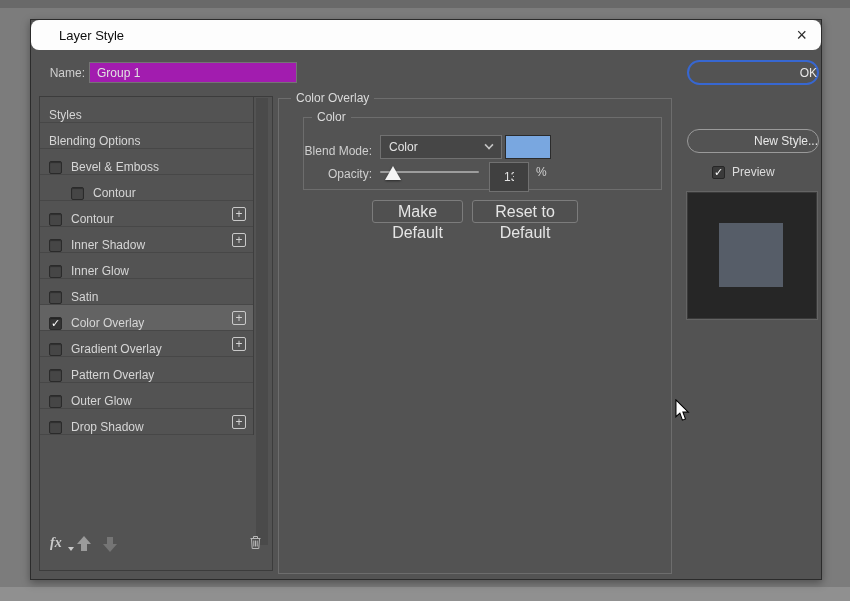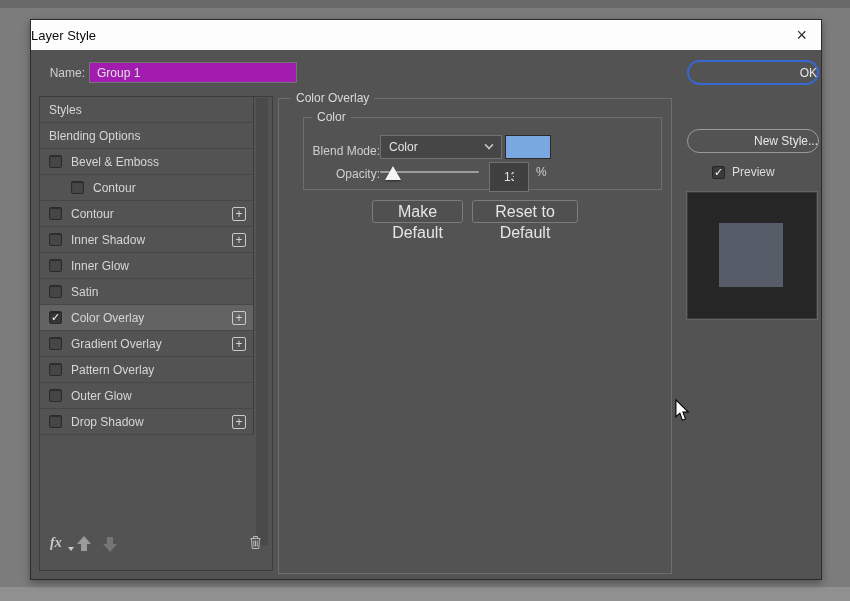--- a/index.html
+++ b/index.html
@@ -10,21 +10,21 @@
   }
   .top-strip { position:absolute; left:0; top:0; width:850px; height:8px; background:#696969; }
   .bottom-strip { position:absolute; left:0; top:587px; width:850px; height:14px; background:#909090; }
 
   .dialog {
     position:absolute; left:30px; top:19px; width:792px; height:561px;
     background:#535353; border:1px solid #2b2b2b; box-shadow:0 3px 8px rgba(0,0,0,.35);
   }
   .titlebar {
     position:absolute; left:0; top:0; width:100%; height:30px; background:#fdfdfd;
-    display:flex; align-items:center; padding:0 14px 0 0;
+    display:flex; align-items:center; padding:0 14px 0 28px;border-radius:8px;
   }
   .titlebar .title { font-size:13px; color:#0d0d0d; flex:1; }
   .close-x { font-size:18px; color:#2e2e2e; line-height:18px; cursor:default; font-weight:400; }
 
   .label { color:#cfcfcf; font-size:12px; }
 
   
   .name-label { position:absolute; left:18px; top:43px; width:36px; height:20px; line-height:20px; text-align:right; }
   .name-input {
     position:absolute; left:58px; top:42px; width:208px; height:21px;
@@ -33,21 +33,21 @@
   }
 
   
   .styles-panel {
     position:absolute; left:8px; top:76px; width:234px; height:475px;
     border:1px solid #3c3c3c; background:#535353;
   }
   .rows { position:absolute; left:0; top:0; width:214px; border-right:1px solid #3e3e3e; }
   .row {
     position:relative; height:26px; border-bottom:1px solid #474747;
-    display:flex; align-items:center; padding-left:9px; cursor:default;
+    display:flex; align-items:flex-end; padding-left:9px; cursor:default;
   }
   .row.selected { background:#636363; }
   .row .cb {
     width:13px; height:13px; background:#464646; border:1px solid #2a2a2a; border-radius:2px;
     margin-right:9px; flex:0 0 auto; color:#ffffff; font-size:11px; line-height:11px;
     text-align:center; box-shadow:inset 0 1px 1px rgba(0,0,0,.35);
   }
   .row .cb.checked { background:#353535; }
   .row.indent { padding-left:31px; }
   .row .lbl { color:#d6d6d6; font-size:12px; }
@@ -76,21 +76,21 @@
   
   .groupbox { position:absolute; border:1px solid #6d6d6d; }
   .groupbox > .gb-label {
     position:absolute; top:-8px; left:12px; background:#535353; padding:0 5px;
     color:#dadada; font-size:12px; white-space:nowrap;
   }
   .main-group { left:247px; top:78px; width:394px; height:476px; }
   .color-group { left:24px; top:18px; width:359px; height:73px; }
   .color-group > .gb-label { left:8px; }
 
-  .fld-label { position:absolute; left:8px; width:68px; text-align:right; }
+  .fld-label { position:absolute; left:0; width:68px; text-align:right; }
   .blend-label { top:21px; height:24px; line-height:24px; }
   .opacity-label { top:46px; height:21px; line-height:21px; }
 
   .dropdown {
     position:absolute; left:76px; top:17px; width:122px; height:24px;
     background:#464646; border:1px solid #717171; display:flex; align-items:center;
     padding:0 8px; cursor:default;
   }
   .dropdown .dd-val { color:#e3e3e3; font-size:12px; flex:1; }
   .chev { width:8px; height:8px; border-right:2px solid #c4c4c4; border-bottom:2px solid #c4c4c4;

